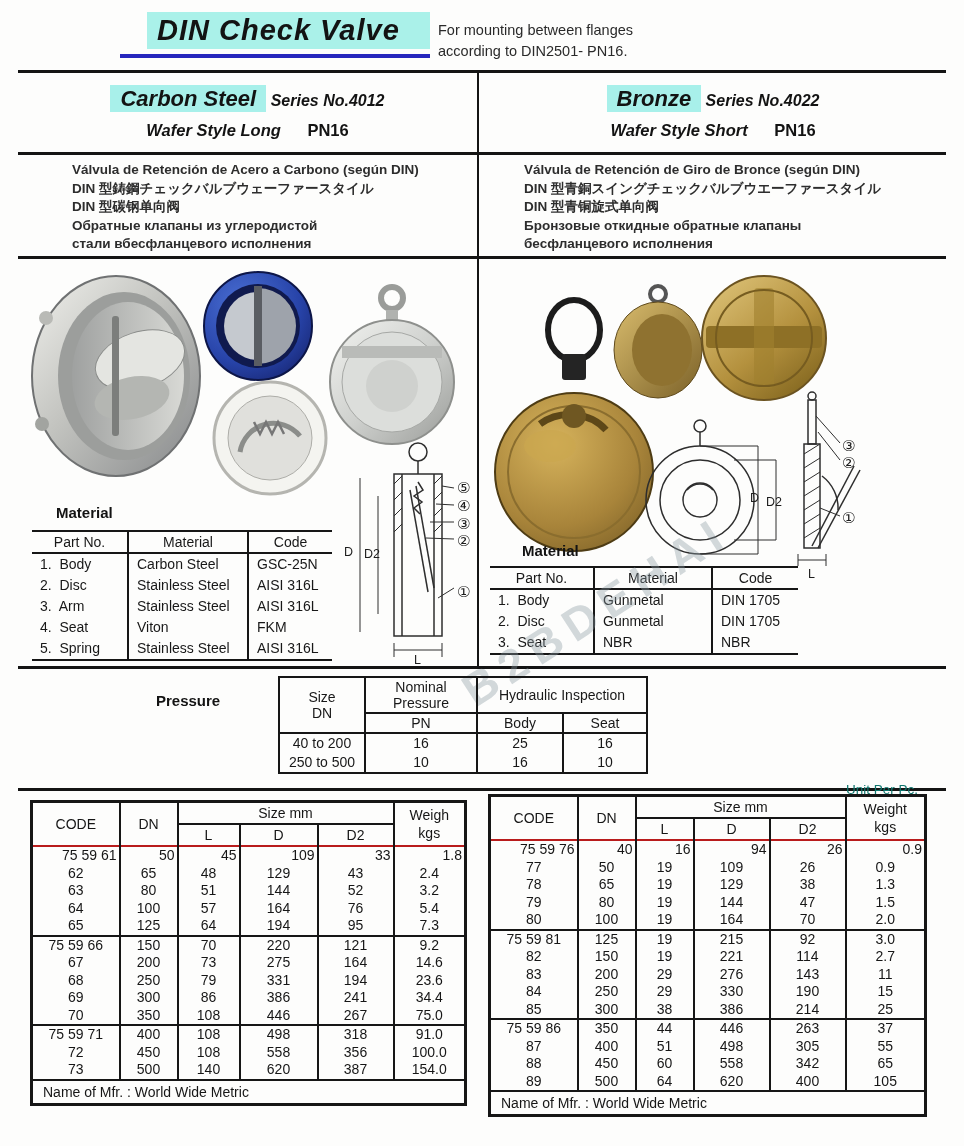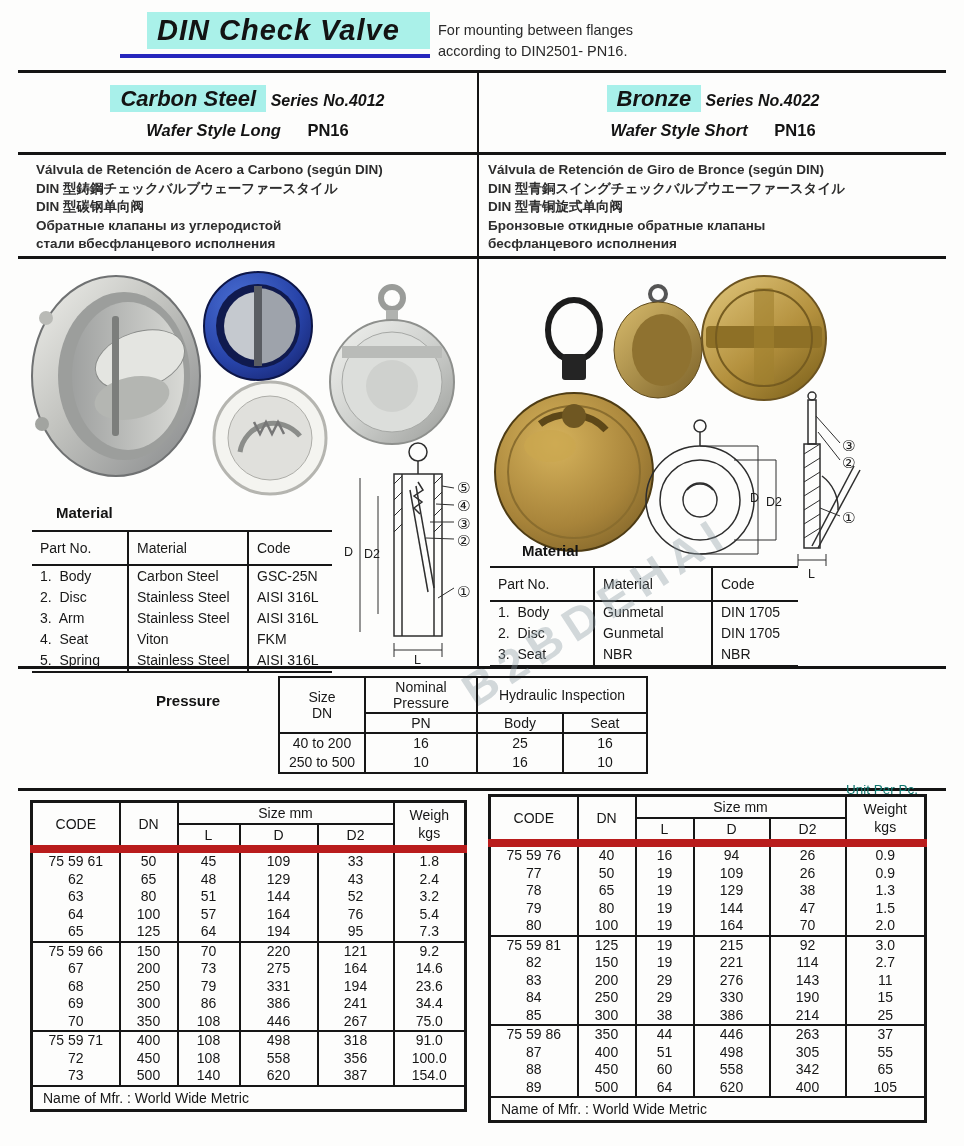--- a/index.html
+++ b/index.html
@@ -14,48 +14,48 @@
   .title { display:inline-block; font-size:29px; font-weight:bold; font-style:italic;
            background:#aaf1e9; padding:2px 30px 2px 10px; letter-spacing:1px; }
   .subtitle { position:absolute; left:438px; top:20px; font-size:14.5px; line-height:21px; color:#2a2a2a; }
 
   .col-head { position:absolute; top:86px; text-align:center; }
   .hl { font-size:22px; font-weight:bold; font-style:italic; background:#a8f0ea; padding:1px 10px; }
   .series-no { font-size:16px; font-weight:bold; font-style:italic; margin-left:0; }
   .head-line2 { margin-top:9px; font-size:16.5px; font-weight:bold; font-style:italic; }
   .head-line2 .pn { font-style:normal; margin-left:22px; }
 
-  .desc { position:absolute; top:161px; font-size:13.5px; font-weight:600; line-height:18.5px; color:#2d2d2d; }
+  .desc { position:absolute; top:161px; font-size:13.5px; font-weight:600; line-height:18.5px; color:#2d2d2d;margin-left:36px; }
 
   .photo, .drawing { position:absolute; }
   .mat-title { position:absolute; font-size:15px; font-weight:bold; }
 
   .mat-table { position:absolute; border-collapse:collapse; border-top:2px solid #161616;
                border-bottom:2px solid #161616; font-size:14px; color:#181818; }
-  .mat-table th { font-weight:normal; border-bottom:2px solid #161616; padding:8px 8px; text-align:left;margin-top:48px; }
+  .mat-table th { font-weight:normal; border-bottom:2px solid #161616; padding:2px 8px; text-align:center;margin-top:48px; }
   .mat-table td { padding:1px 8px; height:19px; line-height:19px; }
   .mat-table th + th, .mat-table td + td { border-left:2px solid #161616; }
   .mat-table td:first-child { white-space:pre; }
 
   .press-label { position:absolute; left:156px; top:692px; font-size:15px; font-weight:bold; }
   .press-table { position:absolute; left:278px; top:676px; border-collapse:collapse;
                  border:2px solid #161616; font-size:14px; color:#181818; }
   .press-table th, .press-table td { border-left:2px solid #161616; text-align:center; font-weight:normal; padding:1px 8px; }
   .press-table thead { border-bottom:2px solid #161616; }
   .press-table tr.sub th { border-top:2px solid #161616; }
   .press-table td { height:17px; line-height:17px; }
   .unit-note { position:absolute; left:846px; top:782px; font-size:13.5px; color:#0f766e; }
 
   .big-table { position:absolute; border-collapse:collapse; border:3px solid #161616;
                font-size:14px; color:#161616; table-layout:fixed; }
   .big-table th { font-weight:normal; padding:1px 2px; text-align:center; line-height:18px; }
   .big-table td { text-align:center; line-height:17.5px; padding:0 2px; }
   .big-table th, .big-table td { border-left:2px solid #161616; }
   .big-table tr.sub th { border-top:2px solid #161616; }
-  .big-table tbody tr:first-child td { border-top:8px solid #b91c1c; }
+  .big-table tbody tr:first-child td { border-top:2px solid #b91c1c;text-align:right; }
   .big-table tbody tr.group-start td { border-top:2px solid #161616; }
   .big-table tfoot td { border-top:2px solid #161616; text-align:left; padding:3px 4px 3px 10px; line-height:16px; }
 
   .callout { position:absolute; font-size:15px; color:#1d1d1d; line-height:1; }
   .dim { position:absolute; font-size:12.5px; color:#1d1d1d; line-height:1; }
 
   .watermark { position:absolute; left:452px; top:672px; font-size:46px; font-weight:bold;
                letter-spacing:9px; color:rgba(140,156,162,0.38); transform:rotate(-33deg);
                transform-origin:0 0; white-space:nowrap; pointer-events:none; }
 </style>

